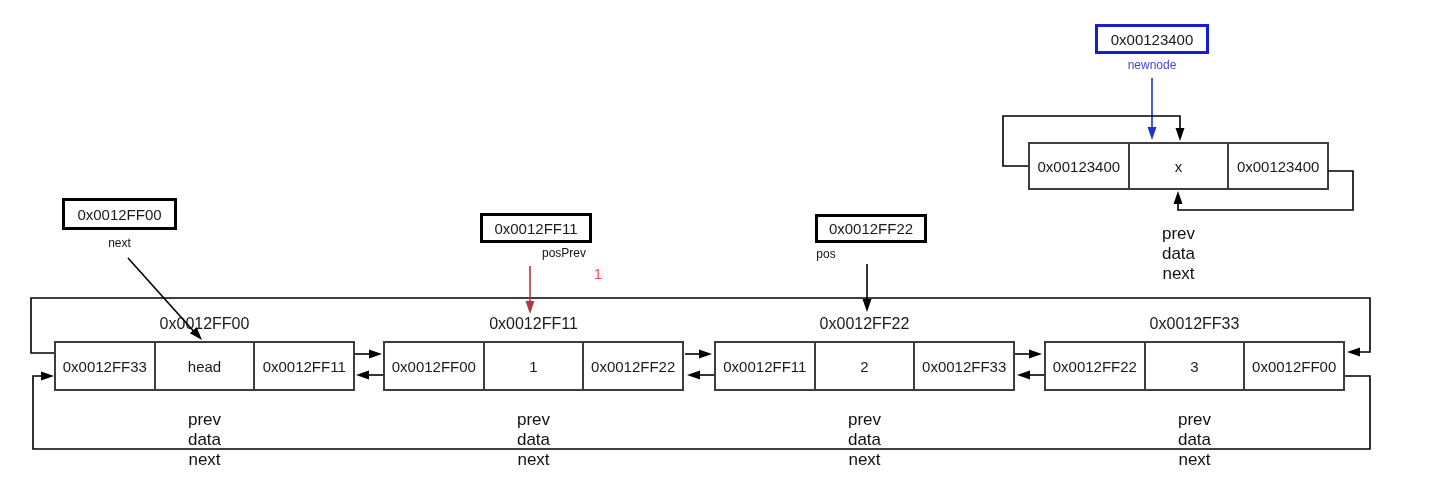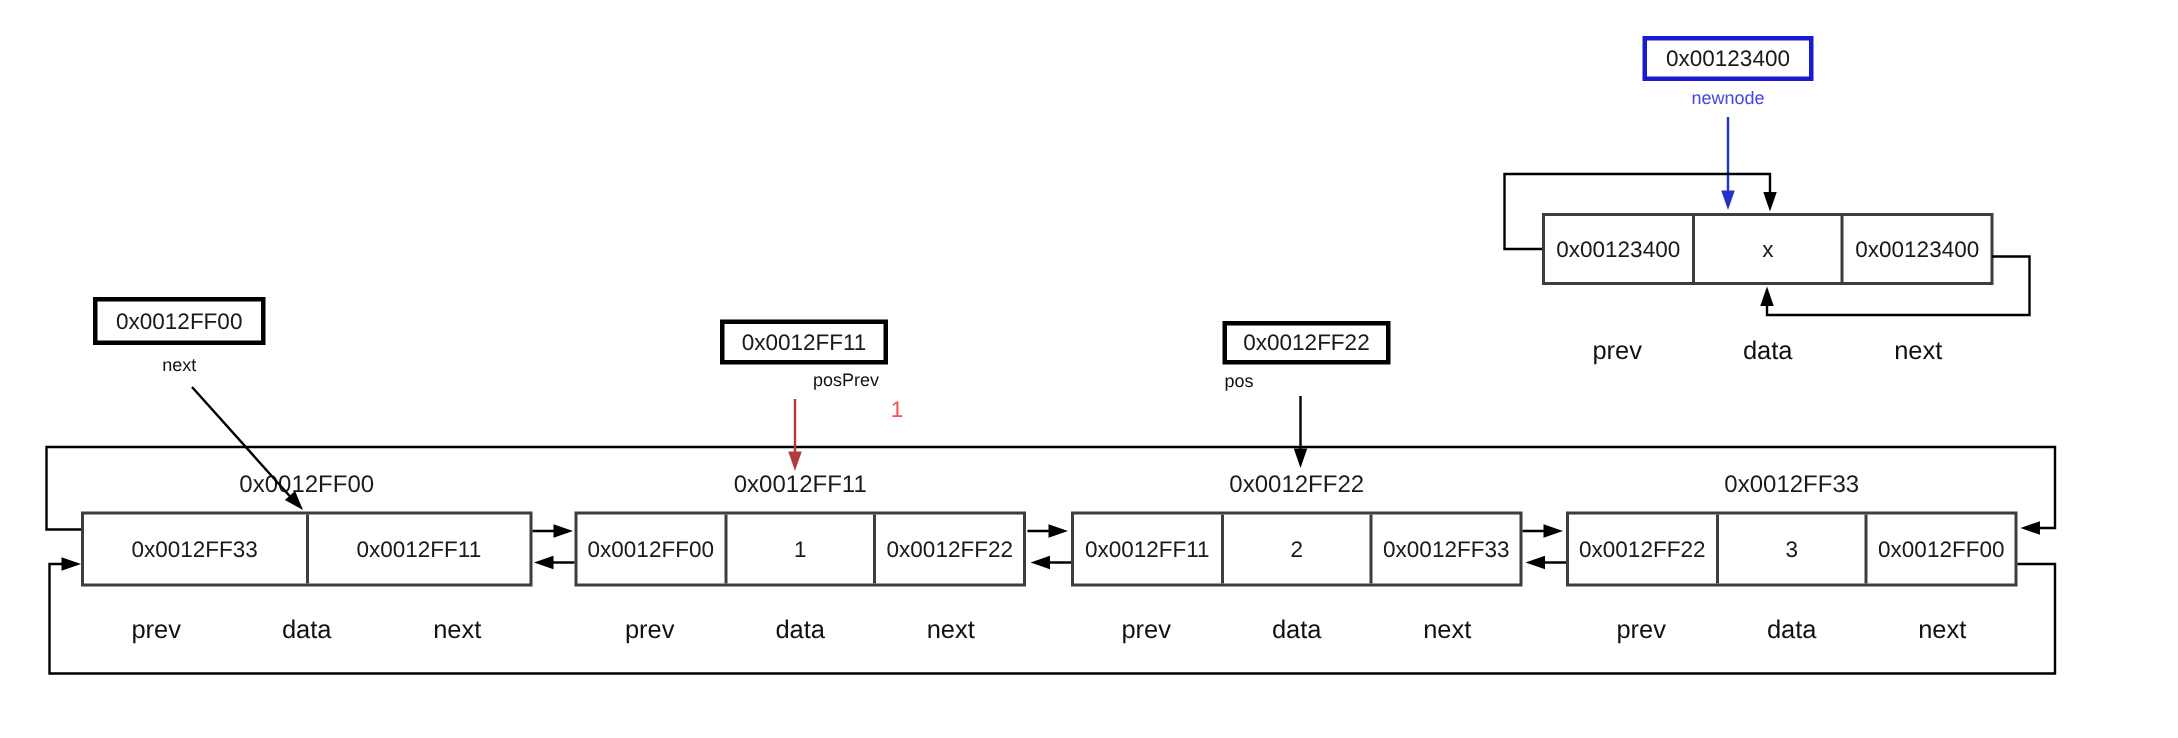--- a/index.html
+++ b/index.html
@@ -16,21 +16,21 @@
   .wire.blue{stroke:var(--arrow-blue,#2233cc);}
   .head.blue{fill:var(--arrow-blue,#2233cc);}
 
   .node{position:absolute;display:flex;width:301px;height:50px;background:#fff;
         border:2px solid var(--node-border,#3d3d3d);}
   .cell{flex:1;display:flex;align-items:center;justify-content:center;
         font-size:15px;white-space:nowrap;}
   .cell + .cell{border-left:2px solid var(--node-border,#3d3d3d);}
 
   .addr{position:absolute;width:301px;text-align:center;font-size:16px;color:#1a1a1a;}
-  .fields{position:absolute;width:301px;display:flex;font-size:17px;color:#111;}
+  .fields{position:absolute;width:301px;display:flex;font-size:17px;color:#111;flex-direction:column;}
   .fields span{flex:1;text-align:center;}
 
   .ptr{position:absolute;display:flex;align-items:center;justify-content:center;
        background:#fff;border:3px solid #000;font-size:15px;}
   .ptr.blue-box{border-color:var(--pointer-blue,#1a1ace);}
   .ptr-label{position:absolute;text-align:center;font-size:12px;color:#111;}
   .ptr-label.blue-text{color:var(--label-blue,#4646e0);}
   .marker{position:absolute;font-size:15px;color:var(--marker-red,#ff4d4d);text-align:center;}
 </style>
 </head>
@@ -59,20 +59,21 @@
   </div>
   <div class="fields" style="left:1028px;top:224px">
     <span>prev</span>
     <span>data</span>
     <span>next</span>
   </div>
 
   <div class="addr" style="left:54px;top:315px">0x0012FF00</div>
   <div class="node" style="left:54px;top:341px">
     <div class="cell">0x0012FF33</div>
+    <div class="cell">head</div>
     <div class="cell">0x0012FF11</div>
   </div>
   <div class="fields" style="left:54px;top:410px">
     <span>prev</span>
     <span>data</span>
     <span>next</span>
   </div>
 
   <div class="addr" style="left:383px;top:315px">0x0012FF11</div>
   <div class="node" style="left:383px;top:341px">

